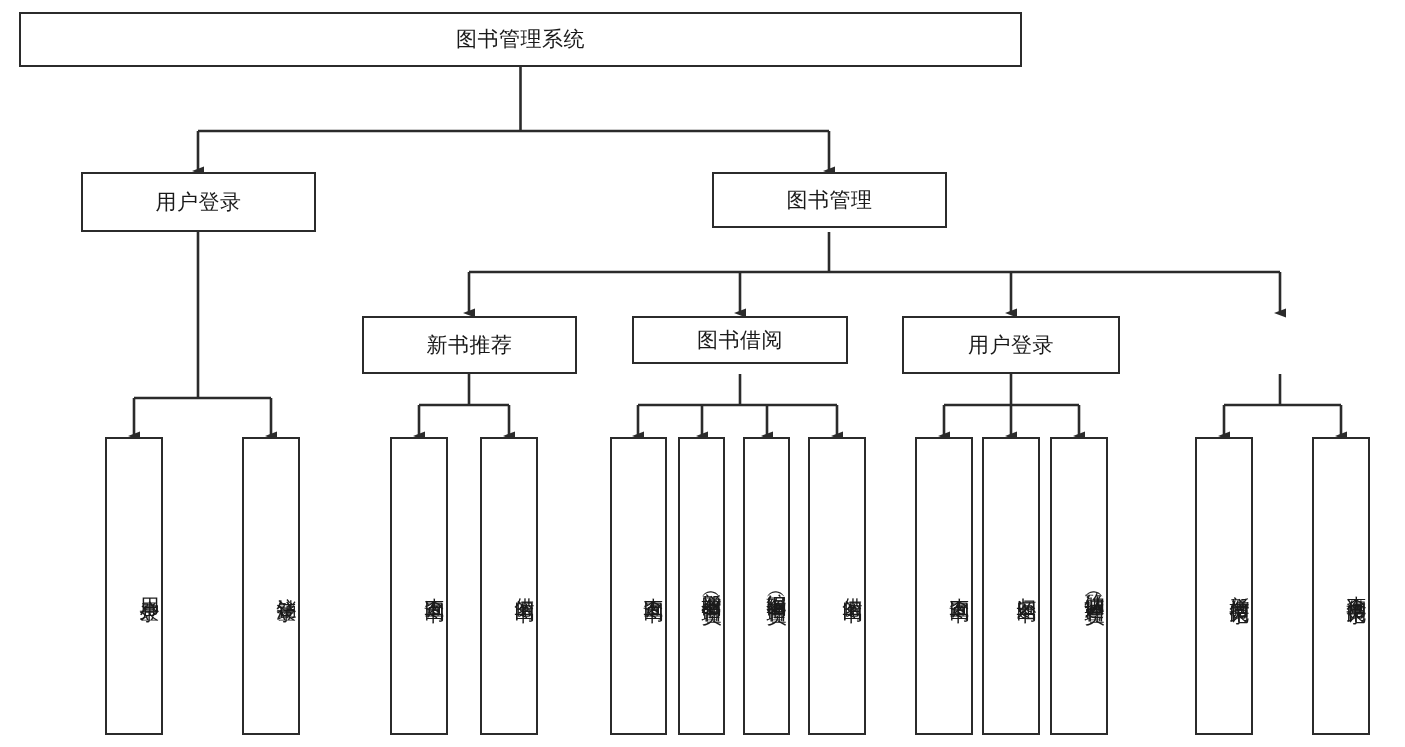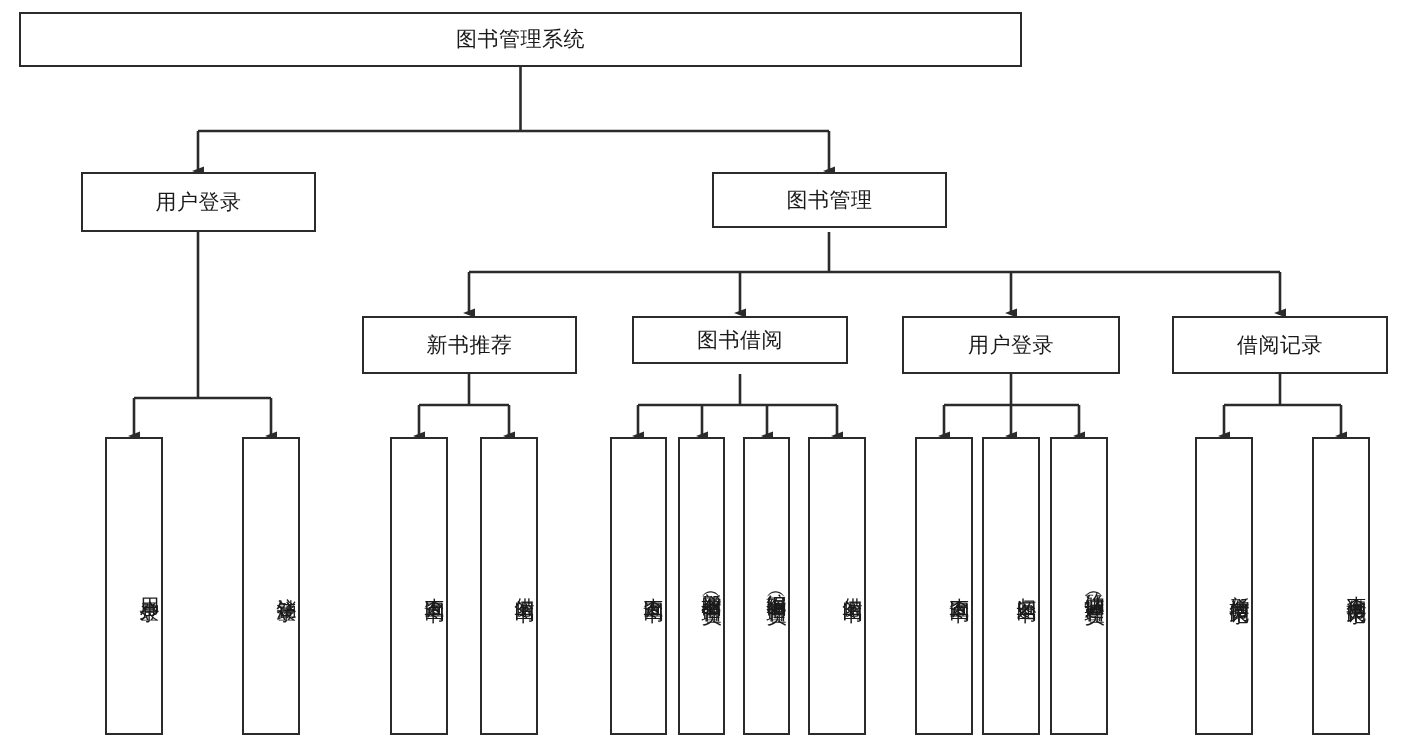--- a/index.html
+++ b/index.html
@@ -142,23 +142,20 @@
 
   <div class="node horiz" style="left:362px; top:316px; width:215px; height:58px;justify-content:center;">
     <span>新书推荐</span>
   </div>
   <div class="node horiz" style="left:632px; top:316px; width:216px; height:48px;">
     <span>图书借阅</span>
   </div>
   <div class="node horiz" style="left:902px; top:316px; width:218px; height:58px;">
     <span>用户登录</span>
   </div>
-  <div class="node horiz" style="left:1172px; top:316px; width:216px; height:58px;">
-    <span>借阅记录</span>
-  </div>
 
   <div class="node vert" style="left:105px; top:437px; width:58px; height:298px;">
     <span>用户登录</span>
   </div>
   <div class="node vert" style="left:242px; top:437px; width:58px; height:298px;">
     <span>注销登录</span>
   </div>
 
   <div class="node vert" style="left:390px; top:437px; width:58px; height:298px;">
     <span>查询图书</span>

